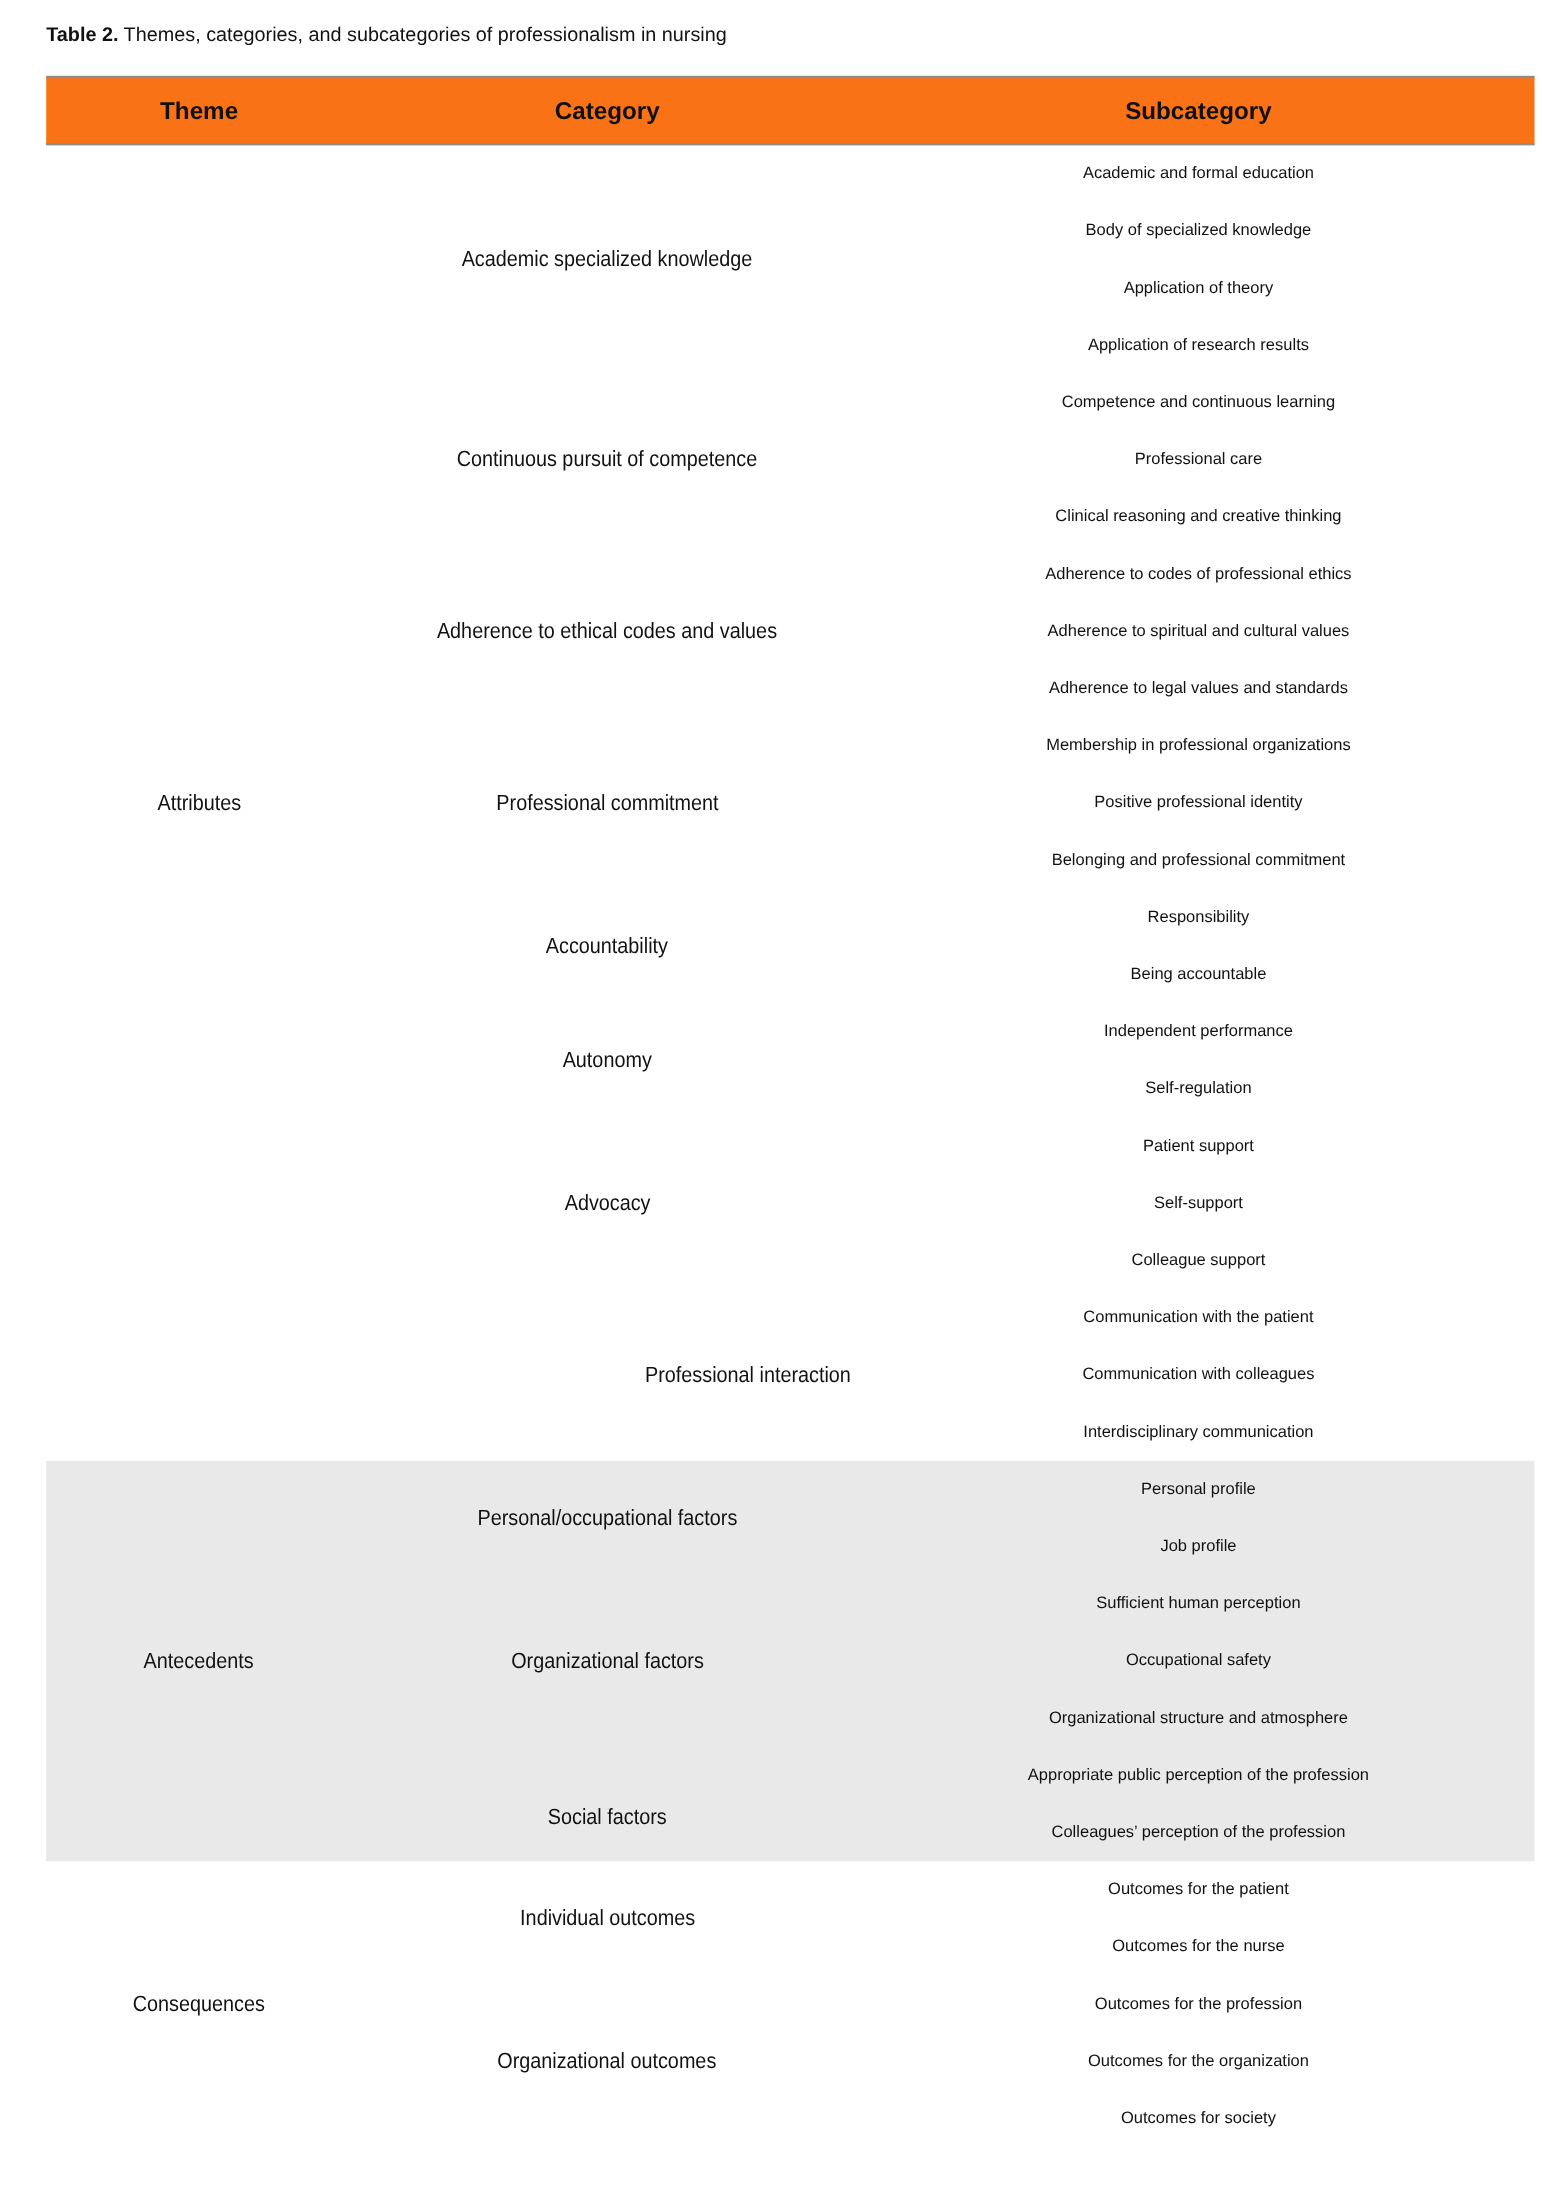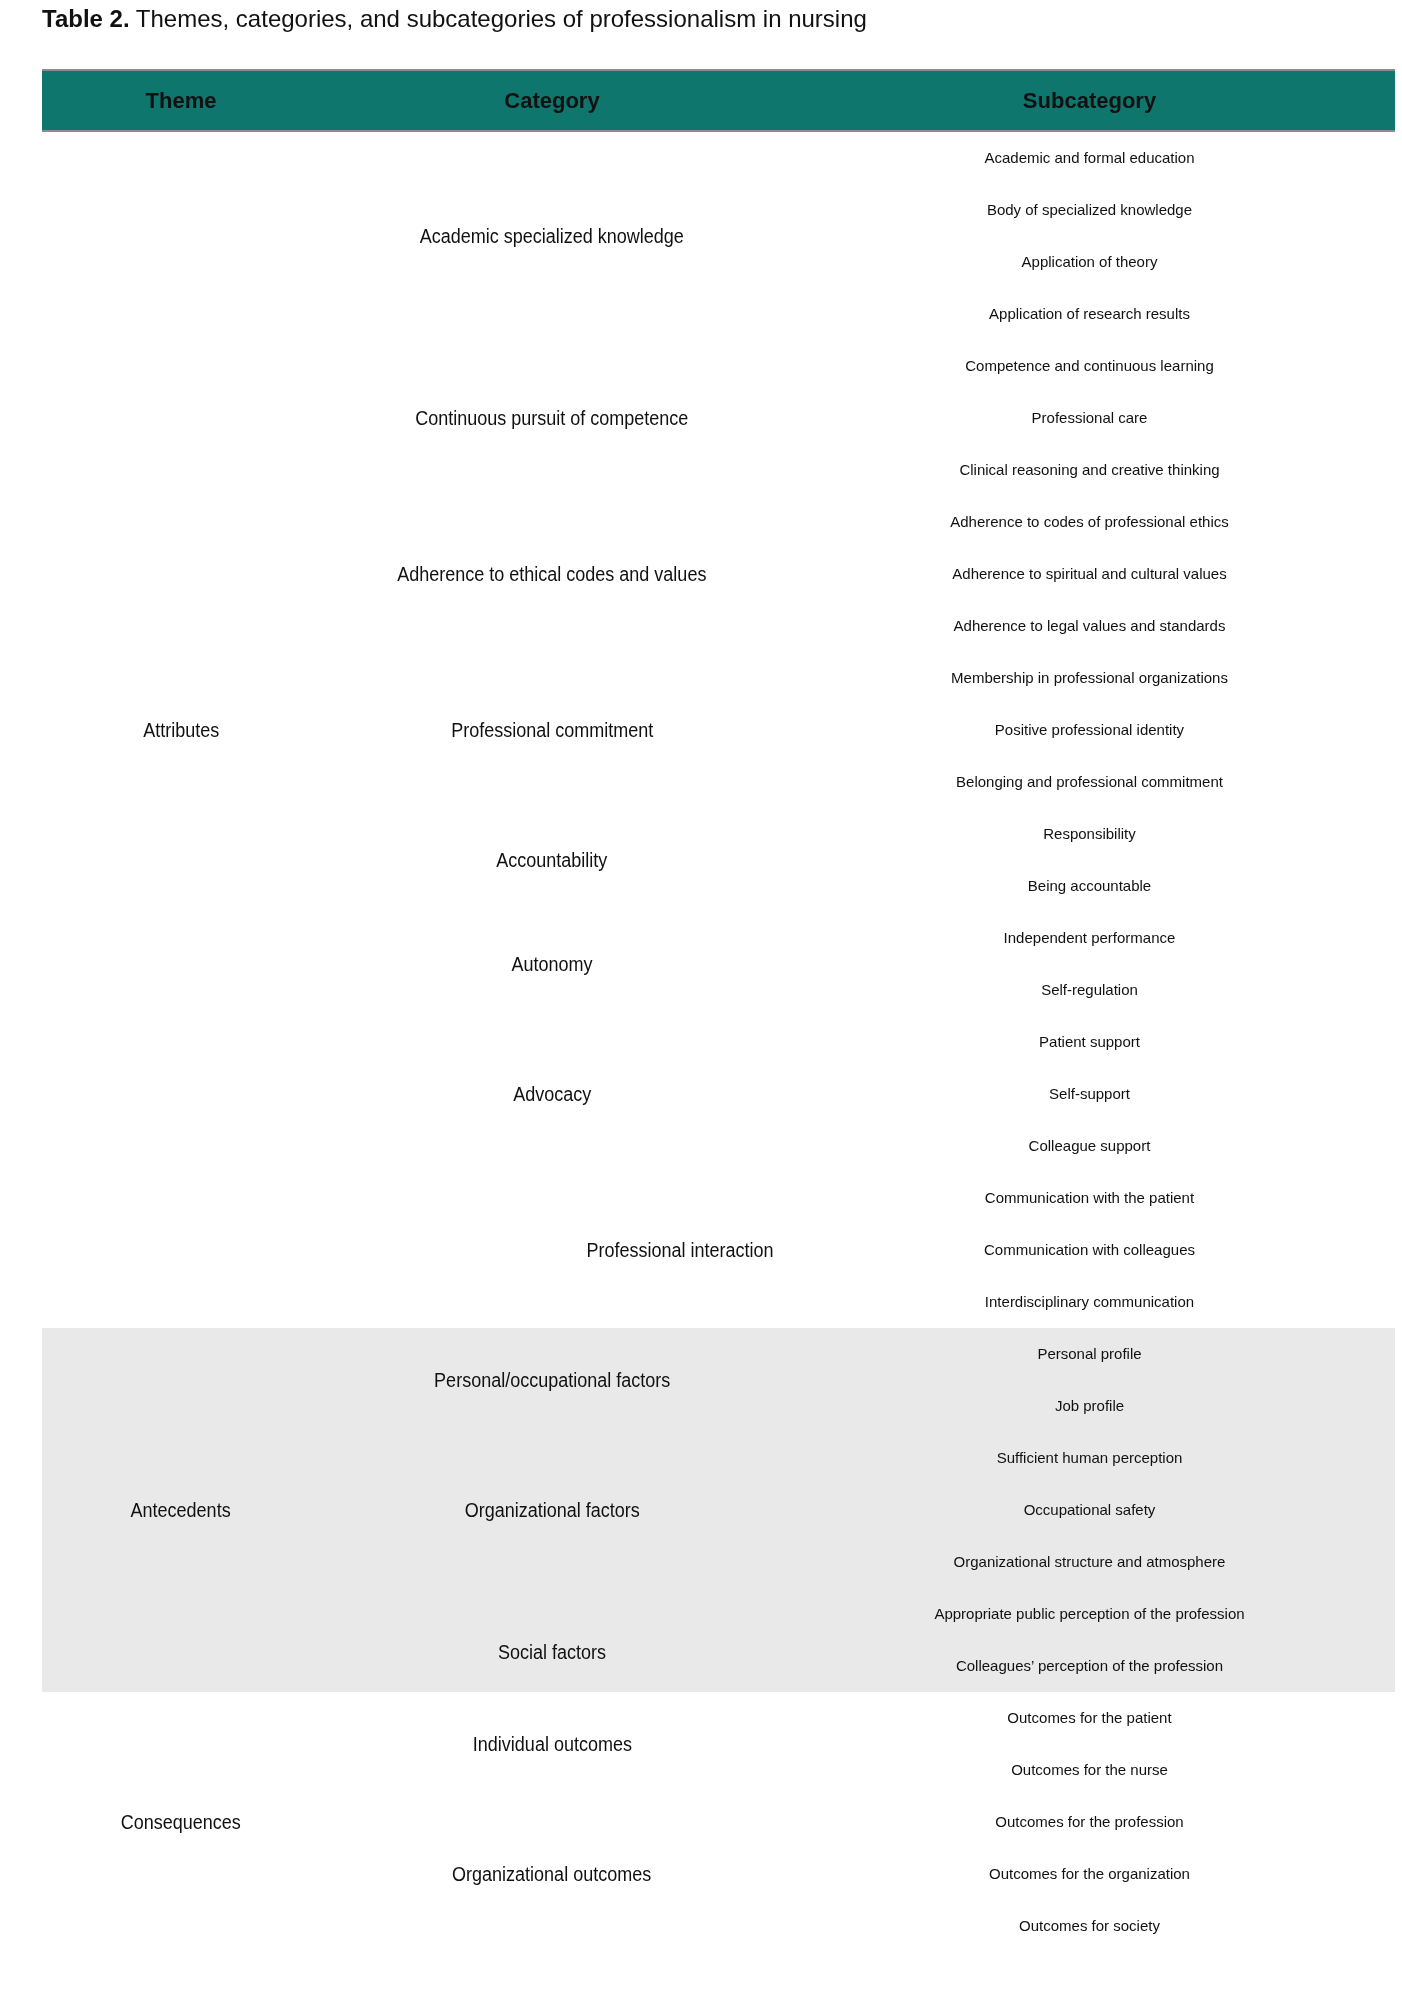--- a/index.html
+++ b/index.html
@@ -1,29 +1,29 @@
 <!DOCTYPE html>
 <html><head>
   <meta charset="utf-8">
   <style>
     html, body { margin: 0; padding: 0; background: #ffffff; }
     body {
       width: 1402px; height: 2000px; position: relative; overflow: hidden;
       font-family: "Liberation Sans", sans-serif; color: #111111;
     }
     .caption {
-      position: absolute; left: 42px; top: 4px; font-size: 24px; line-height: 30px;
+      position: absolute; left: 42px; top: 16px; font-size: 18px; line-height: 30px;
       white-space: nowrap;
     }
     .caption .lbl { font-weight: bold; }
     .table {
       position: absolute; left: 42px; top: 69px; width: 1353px;
     }
     .thead {
-      position: relative; height: 59px; background: #0f766e;
+      position: relative; height: 59px; background: #f97316;
       border-top: 2px solid #8c8c8c; border-bottom: 2px solid #8c8c8c;
     }
     .th {
       position: absolute; top: 0; height: 59px; line-height: 59px; text-align: center;
       font-weight: bold; font-size: 22px; white-space: nowrap;
     }
     .col-theme { left: 0; width: 278px; }
     .col-cat { left: 278px; width: 464px; }
     .col-sub { left: 742px; width: 611px; }
     .tbody { position: relative; }

